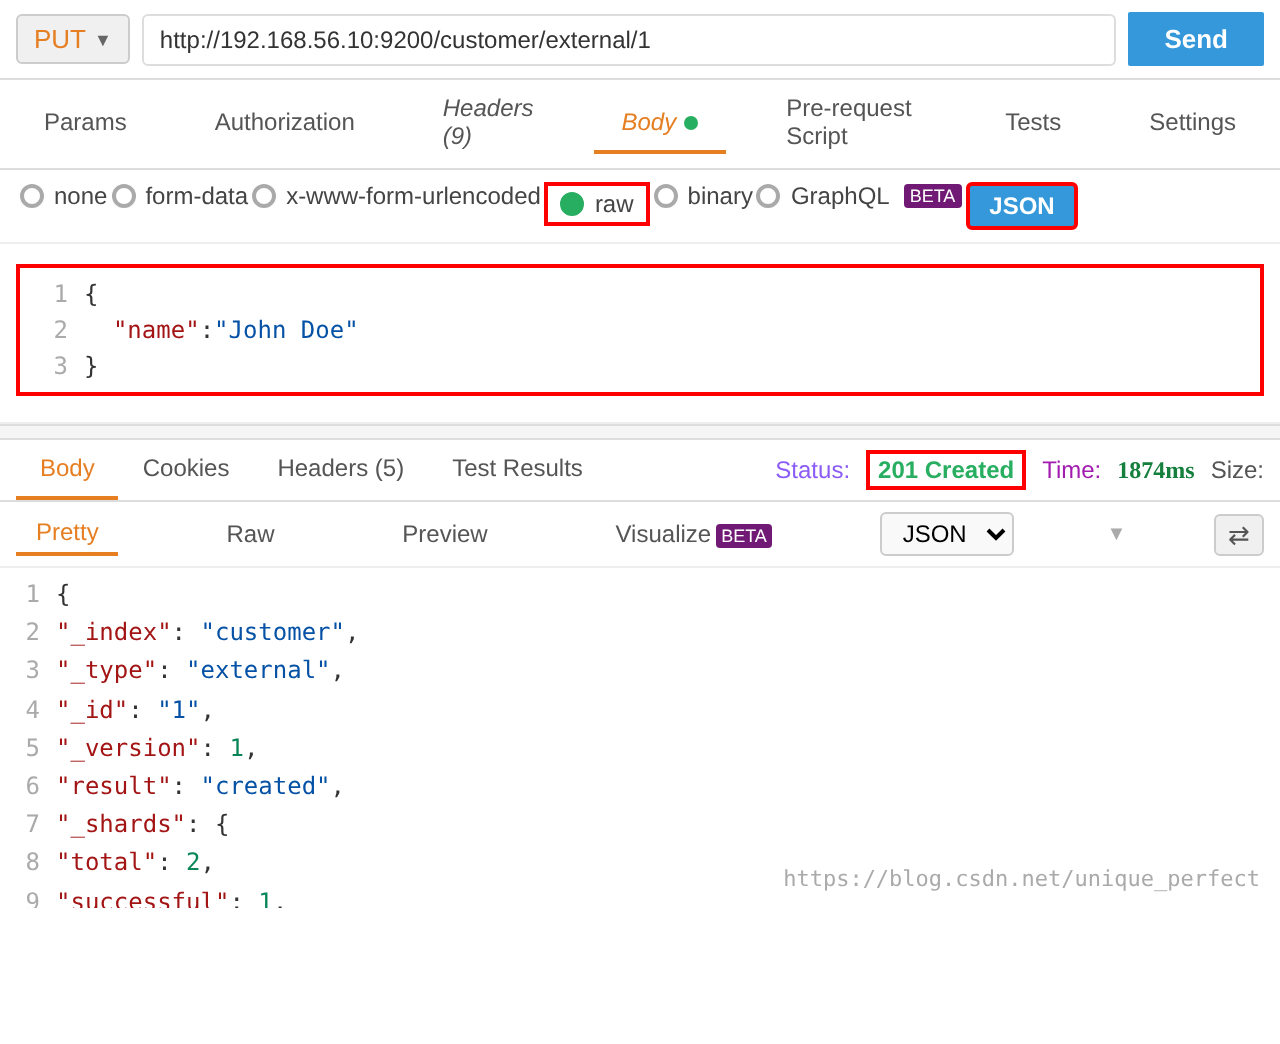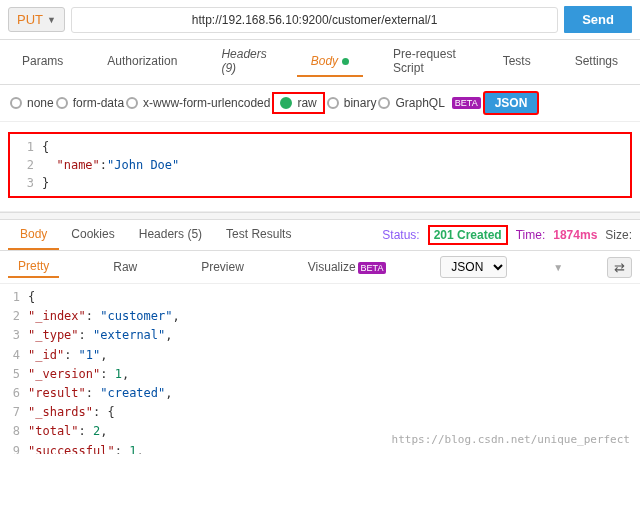--- a/index.html
+++ b/index.html
@@ -2,36 +2,36 @@
 <html><head>
   <meta charset="utf-8">
   <style>
     * { box-sizing: border-box; margin: 0; padding: 0; }
     body { font-family: Arial, sans-serif; font-size: 12px; background: #fff; width: 640px; height: 522px; overflow: hidden; }
 
     
     .top-bar { display: flex; align-items: center; padding: 6px 8px; border-bottom: 1px solid #ddd; gap: 6px; }
     .method-select { display: flex; align-items: center; background: #f0f0f0; border: 1px solid #ccc; border-radius: 3px; padding: 4px 8px; gap: 4px; cursor: pointer; font-weight: normal; color: #e67e22; font-size: 13px; }
     .method-select .chevron { font-size: 9px; color: #666; }
-    .url-input { flex: 1; border: 1px solid #ddd; border-radius: 3px; padding: 5px 8px; font-size: 12px; color: #333; outline: none; text-align: center; }
+    .url-input { flex: 1; border: 1px solid #ddd; border-radius: 3px; padding: 5px 8px; font-size: 12px; color: #333; outline: none; }
     .send-btn { background: #3498db; color: #fff; border: none; border-radius: 1px; padding: 6px 18px; font-size: 13px; cursor: pointer; font-weight: bold; }
 
     
     .tabs-row { display: flex; align-items: center; padding: 0 8px; border-bottom: 1px solid #ddd; gap: 16px; }
     .tab { padding: 7px 14px; cursor: pointer; color: #555; font-size: 12px; border-bottom: 2px solid transparent; }
     .tab.active { color: #e67e22; border-bottom: 2px solid #e67e22; }
     .tab.has-dot { display: flex; align-items: center; gap: 4px; font-style: italic; }
     .dot { width: 7px; height: 7px; border-radius: 50%; background: #27ae60; display: inline-block; }
 
     
-    .body-type-row { display: flex; align-items: center; padding: 6px 10px; gap: 2px; border-bottom: 1px solid #eee; }
+    .body-type-row { display: flex; align-items: flex-start; padding: 6px 10px; gap: 2px; border-bottom: 1px solid #eee; }
     .radio-group { display: flex; align-items: center; gap: 5px; cursor: pointer; color: #444; font-size: 12px; }
     .radio-circle { width: 12px; height: 12px; border-radius: 50%; border: 2px solid #aaa; display: inline-block; }
     .radio-circle.selected-green { border-color: #27ae60; background: #27ae60; }
-    .beta-badge { background: #a21caf; color: #fff; font-size: 9px; padding: 1px 3px; border-radius: 2px; margin-left: 2px; }
+    .beta-badge { background: #701a75; color: #fff; font-size: 9px; padding: 1px 3px; border-radius: 2px; margin-left: 2px; }
     .json-btn { background: #3498db; color: #fff; border: none; padding: 3px 10px; border-radius: 3px; font-size: 12px; cursor: pointer; font-weight: bold; border: 2px solid red; }
 
     
     .editor-area { padding: 6px 0; background: #fff; min-height: 90px; border-bottom: 1px solid #eee; position: relative; }
     .line-numbers { display: inline-block; width: 28px; text-align: right; color: #aaa; padding-right: 8px; font-size: 12px; font-family: monospace; vertical-align: top; user-select: none; }
     .code-content { display: inline-block; font-family: monospace; font-size: 12px; vertical-align: top; }
     .code-line { display: block; line-height: 1.5; }
     .code-key { color: #a31515; }
     .code-val { color: #0451a5; }
     .code-brace { color: #333; }
@@ -40,21 +40,21 @@
     .middle-divider { height: 8px; background: #f5f5f5; border-top: 1px solid #ddd; border-bottom: 1px solid #ddd; }
 
     
     .response-tabs { display: flex; align-items: center; padding: 0 8px; border-bottom: 1px solid #ddd; }
     .response-tab { padding: 7px 12px; cursor: pointer; color: #555; font-size: 12px; border-bottom: 2px solid transparent; }
     .response-tab.active { color: #e67e22; border-bottom: 2px solid #e67e22; }
     .status-area { margin-left: auto; display: flex; align-items: center; gap: 8px; font-size: 12px; }
     .status-label { color: #8b5cf6; }
     .status-value { color: #27ae60; font-weight: bold; border: 2px solid red; padding: 1px 4px; }
     .time-label { color: #a21caf; text-align: center; }
-    .time-value { color: #ec4899; font-weight: bold; }
+    .time-value { color: #15803d; font-weight: bold; font-family: Liberation Serif, serif; }
     .size-label { color: #555; }
 
     
     .format-row { display: flex; align-items: center; padding: 5px 8px; gap: 8px; border-bottom: 1px solid #eee; justify-content: space-between; }
     .format-btn { padding: 3px 10px; cursor: pointer; font-size: 12px; color: #555; border: none; background: none; }
     .format-btn.active { background: #fff; border-bottom: 2px solid #e67e22; color: #e67e22; }
     .json-select { border: 1px solid #ccc; border-radius: 3px; padding: 2px 6px; font-size: 12px; background: #f9f9f9; cursor: pointer; }
     .icon-btn { border: 1px solid #ccc; border-radius: 3px; padding: 2px 6px; cursor: pointer; font-size: 14px; background: #f0f0f0; color: #555; }
 
     

